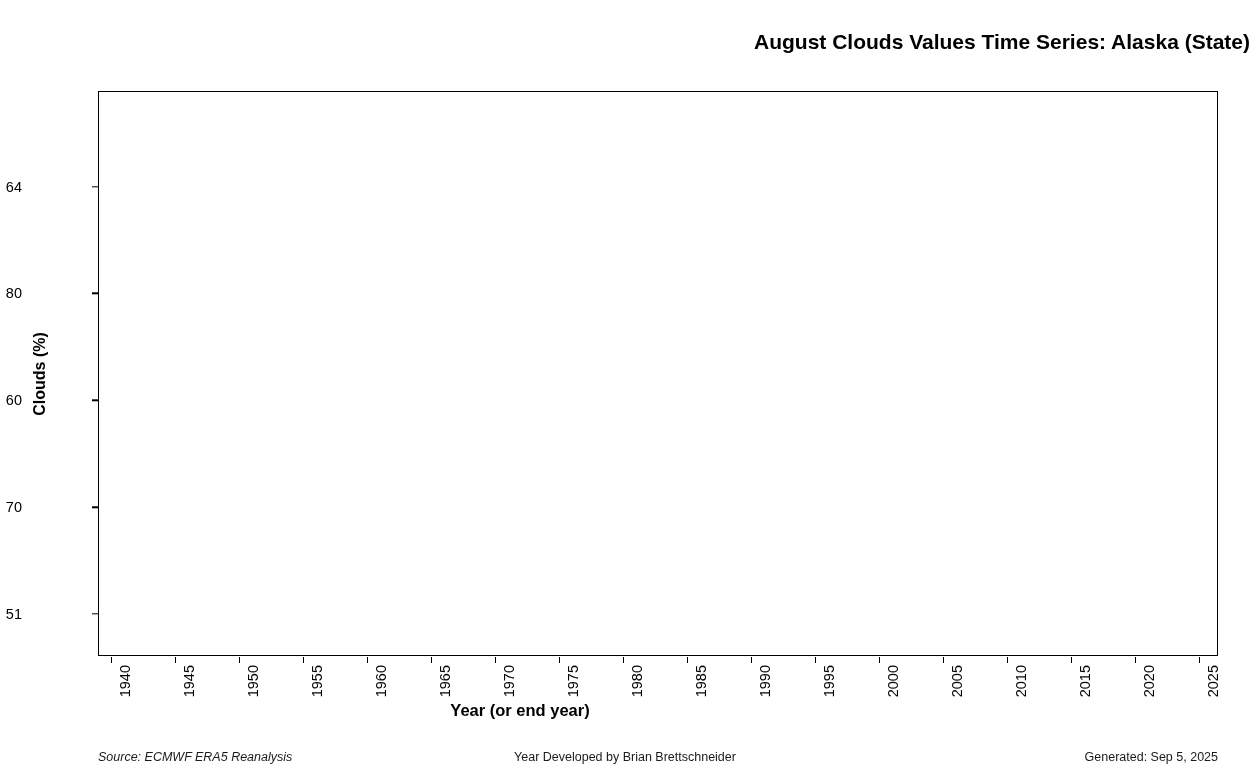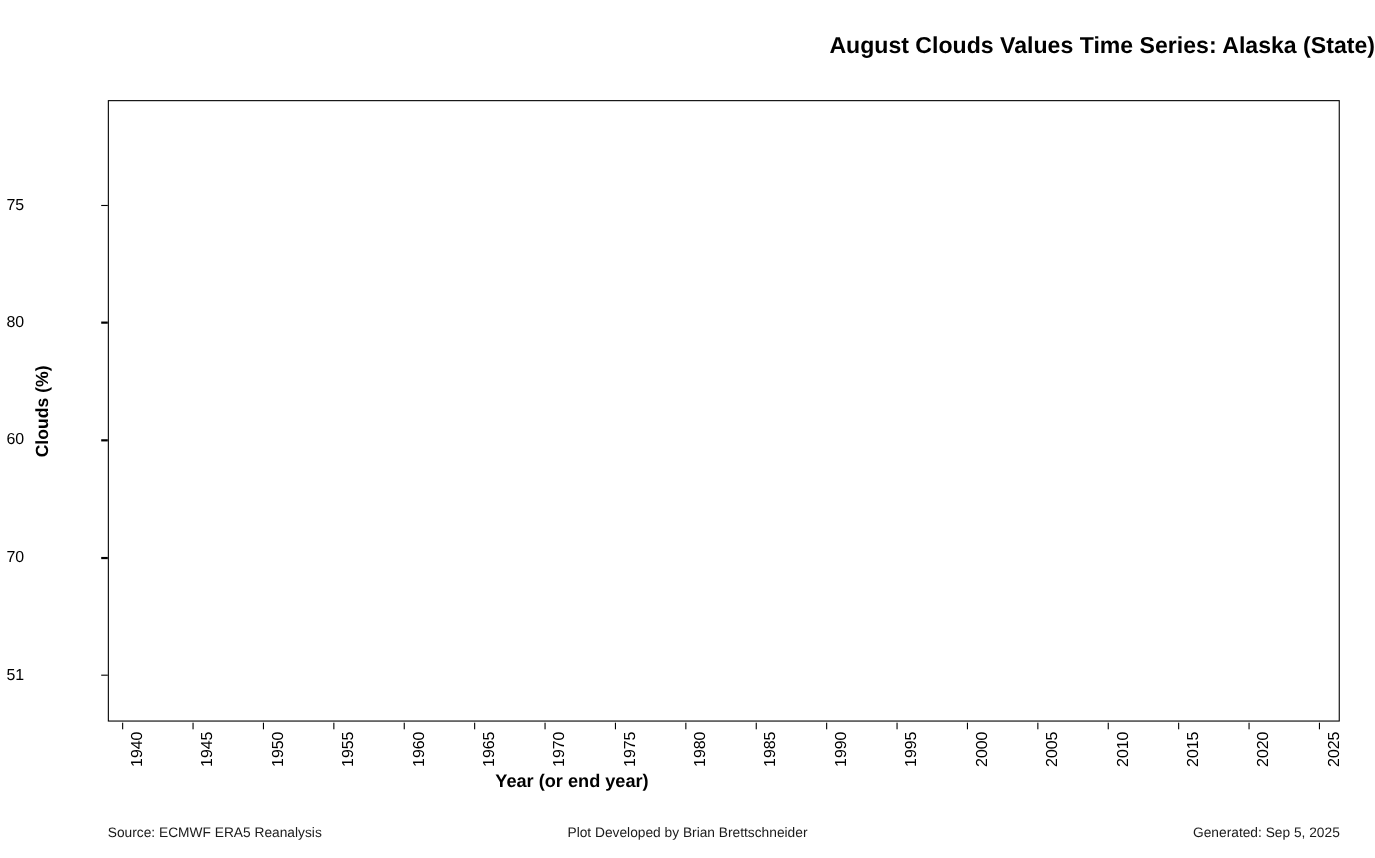--- a/index.html
+++ b/index.html
@@ -67,21 +67,21 @@
     position:absolute;
     left:0;top:701px;width:1040px;
     text-align:center;
     font-size:16.5px;font-weight:bold;color:#000;
   }
   .footnote{
     position:absolute;top:750px;
     font-size:12.5px;color:#1a1a1a;
     white-space:nowrap;
   }
-  #footnote-source{left:98px;}
+  #footnote-source{left:98px;font-style:italic;}
   #footnote-author{left:0;width:1250px;text-align:center;}
   #footnote-generated{right:32px;text-align:center;}
 </style>
 </head>
 <body>
 
 <div id="chart-title">August Clouds Values Time Series: Alaska (State)</div>
 
 <div id="ylabel-host">
   <div id="ylabel" style="left: -2px; top: 364.5px;">Clouds (%)</div>
@@ -208,21 +208,21 @@
 
 <div id="ticks-host">
     <div class="ylabel-tick" style="top: 614px;">51</div>
     <div class="ytick-mark" style="top: 614px;"></div>
     <div class="ylabel-tick" style="top: 507.125px;">70</div>
     <div class="ytick-mark" style="top: 507.125px;"></div>
     <div class="ylabel-tick" style="top: 400.25px;">60</div>
     <div class="ytick-mark" style="top: 400.25px;"></div>
     <div class="ylabel-tick" style="top: 293.375px;">80</div>
     <div class="ytick-mark" style="top: 293.375px;"></div>
-    <div class="ylabel-tick" style="top: 186.5px;">75</div>
+    <div class="ylabel-tick" style="top: 186.5px;">64</div>
     <div class="ytick-mark" style="top: 186.5px;"></div>
     <div class="xlabel-tick" style="left: 117px;">1940</div>
     <div class="xtick-mark" style="left: 111px;"></div>
     <div class="xlabel-tick" style="left: 181px;">1945</div>
     <div class="xtick-mark" style="left: 175px;"></div>
     <div class="xlabel-tick" style="left: 245px;">1950</div>
     <div class="xtick-mark" style="left: 239px;"></div>
     <div class="xlabel-tick" style="left: 309px;">1955</div>
     <div class="xtick-mark" style="left: 303px;"></div>
     <div class="xlabel-tick" style="left: 373px;">1960</div>
@@ -251,14 +251,14 @@
     <div class="xtick-mark" style="left: 1071px;"></div>
     <div class="xlabel-tick" style="left: 1141px;">2020</div>
     <div class="xtick-mark" style="left: 1135px;"></div>
     <div class="xlabel-tick" style="left: 1205px;">2025</div>
     <div class="xtick-mark" style="left: 1199px;"></div>
   </div>
 
 <div id="xlabel">Year (or end year)</div>
 
 <div class="footnote" id="footnote-source">Source: ECMWF ERA5 Reanalysis</div>
-<div class="footnote" id="footnote-author">Plot Developed by Brian Brettschneider</div>
+<div class="footnote" id="footnote-author">Year Developed by Brian Brettschneider</div>
 <div class="footnote" id="footnote-generated">Generated: Sep 5, 2025</div>
 
 </body></html>

